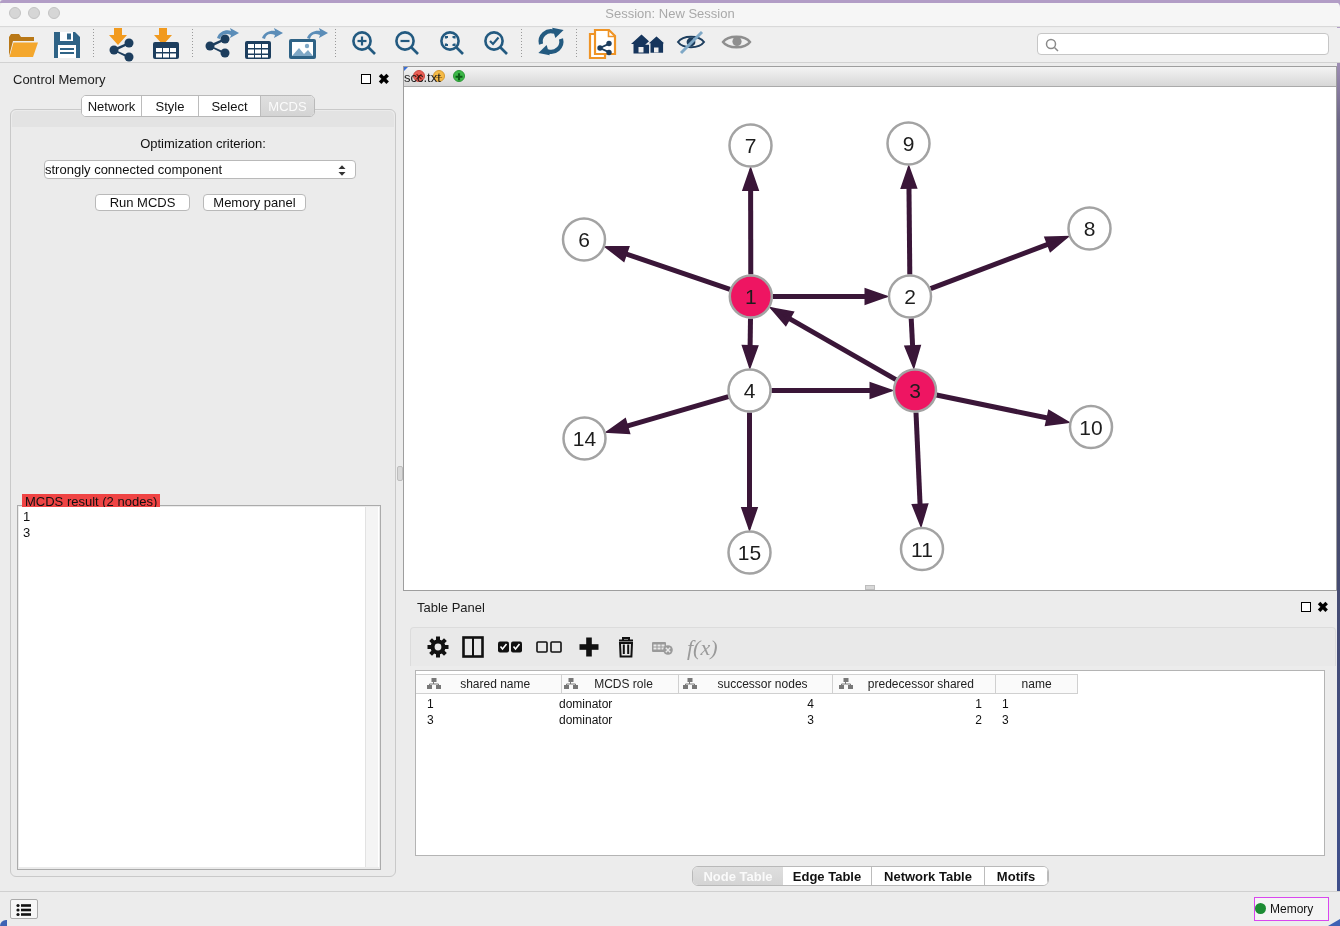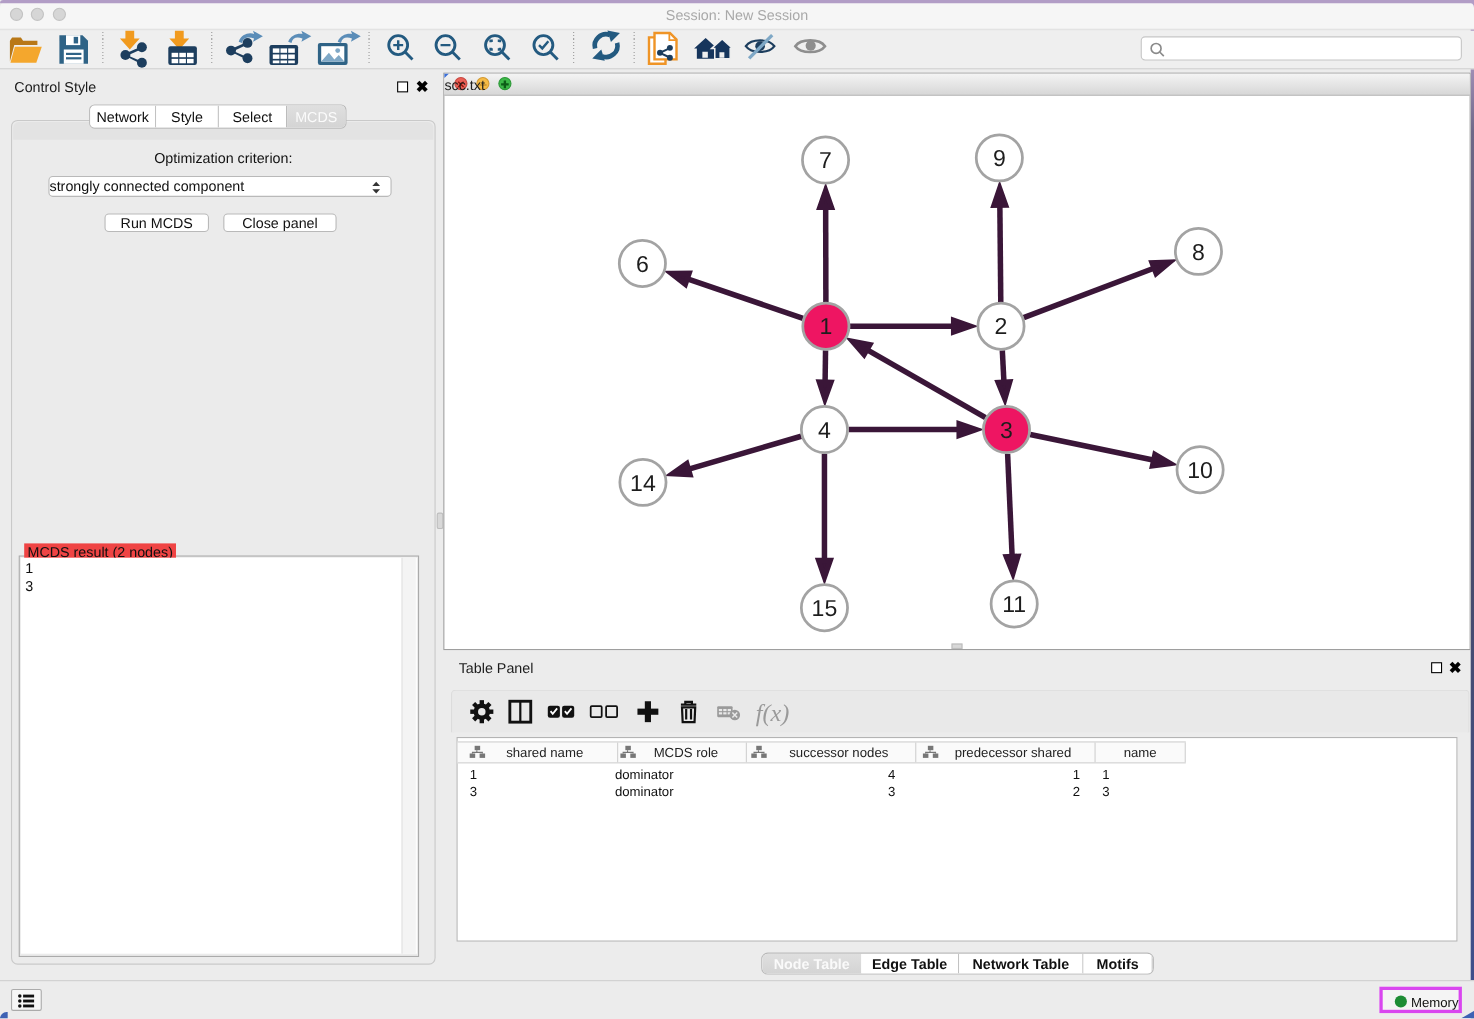--- a/index.html
+++ b/index.html
@@ -50,21 +50,21 @@
 #thead{position:absolute;left:0px;top:3px;width:662px;height:20px;background:#fafafa;border-top:1px solid #d0d0d0;border-bottom:1px solid #d0d0d0;display:flex}
 #thead .th{font-size:12px;color:#222;text-align:center;line-height:18px;border-right:1px solid #d0d0d0;position:relative}
 .trow{position:absolute;left:4px;font-size:12px;color:#111;height:16px;line-height:16px}
 
 #btabs{left:692px;top:866px;height:20px;display:flex;border:1px solid #b9b9b9;border-radius:6px;overflow:hidden;background:#fff}
 #btabs .tab{font-size:13px;color:#111;text-align:center;line-height:19px;border-right:1px solid #bcbcbc;background:#fff;font-weight:bold}
 #btabs .tab.sel{background:linear-gradient(#dfdfdf,#d4d4d4);color:#fafafa;border-right:none}
 
 #statusbar{left:0;top:891px;width:1340px;height:35px;background:#ececec;border-top:1px solid #d0d0d0}
 #listbtn{left:10px;top:899px;width:28px;height:20px;background:#f6f6f6;border:1px solid #ababab;border-radius:2px;text-align:center}
-#membtn{left:1254px;top:897px;width:75px;height:24px;background:#f4f4f4;border:3px solid #d946ef;font-size:12px;color:#111;line-height:22px;text-align:right}
+#membtn{left:1254px;top:897px;width:75px;height:24px;background:#f4f4f4;border:1px solid #d946ef;font-size:12px;color:#111;line-height:22px;text-align:left}
 #membtn .dot{display:inline-block;width:11px;height:11px;border-radius:50%;background:#1d8c34;margin-right:4px;vertical-align:-1px}
 .icon{top:30px}
 </style></head><body>
 <div class="abs" id="redge"></div>
 <div class="abs" id="titlebar"></div>
 <div class="abs" id="topstrip"></div>
 <div class="abs tl" style="left:9px"></div>
 <div class="abs tl" style="left:28px"></div>
 <div class="abs tl" style="left:48px"></div>
 <div class="abs" id="title">Session: New Session</div>
@@ -209,41 +209,41 @@
 <circle cx="691" cy="15" r="4.4" fill="#1d3e5e"></circle>
 <line x1="702" y1="5" x2="681" y2="26" stroke="#7fa8c6" stroke-width="3"></line>
 </g>
 
 <g>
 <path d="M723 15 C728 8 745 8 750 15 C745 22 728 22 723 15 Z" fill="none" stroke="#8e8e8e" stroke-width="2.4"></path>
 <circle cx="737" cy="14.5" r="4.6" fill="#8e8e8e"></circle>
 </g>
 </svg>
 
-<div class="abs" id="cp-title">Control Style</div>
+<div class="abs" id="cp-title">Control Memory</div>
 <div class="abs float-ic" style="left:361px;top:74px"></div>
 <div class="abs x-ic" style="left:378px;top:73px">✖</div>
 <div class="abs" id="cp-box">
     <div class="innertop"></div>
   </div>
 <div class="abs" id="cp-tabs">
 <div class="tab" style="width:60px">Network</div>
 <div class="tab" style="width:57px">Style</div>
 <div class="tab" style="width:62px">Select</div>
 <div class="tab sel" style="width:53px">MCDS</div>
 </div>
 <div class="abs" id="optlabel">Optimization criterion:</div>
 <div class="abs" id="combo">strongly connected component
 <svg width="14" height="15" viewBox="0 0 14 15">
       <path d="M3.5 6 L7 2.2 L10.5 6 Z" fill="#333"></path>
       <path d="M3.5 9 L7 12.8 L10.5 9 Z" fill="#333"></path>
     </svg>
 </div>
 <div class="abs btn" style="left:95px;width:95px">Run MCDS</div>
-<div class="abs btn" style="left:203px;width:103px">Close panel</div>
+<div class="abs btn" style="left:203px;width:103px">Memory panel</div>
 <div class="abs" id="fieldset"></div>
 <div class="abs" id="legend">MCDS result (2 nodes)</div>
 <div class="abs" id="resultwhite">1<br>3</div>
 <div class="abs" id="scrolltrack"></div>
 <div class="abs" id="vsplit"></div>
 
 <div class="abs" id="netwin">
 <div id="nettitle">
 <div id="bluetri"></div>
 <div class="mac" style="left:9px;background:#ea5f55;border:1px solid #c94942;color:#8c1208">✕</div>

